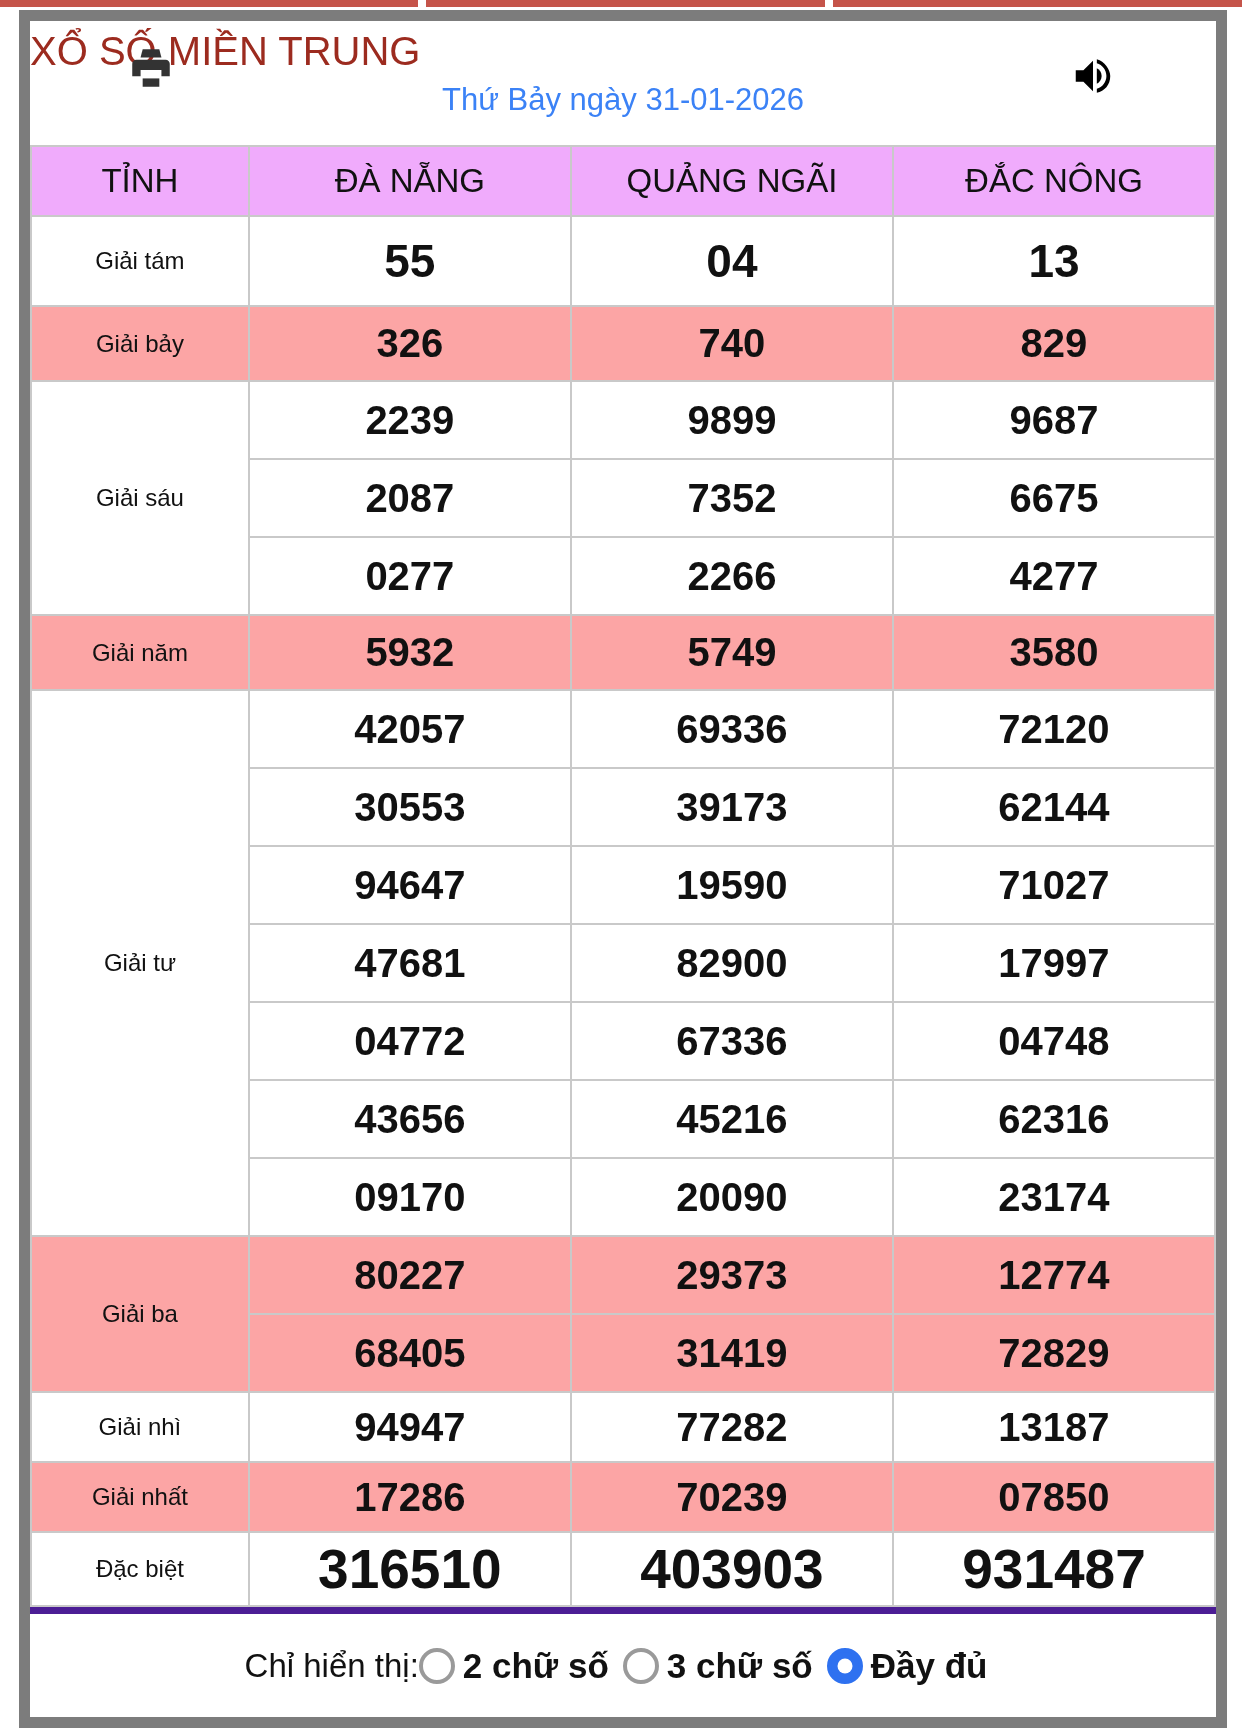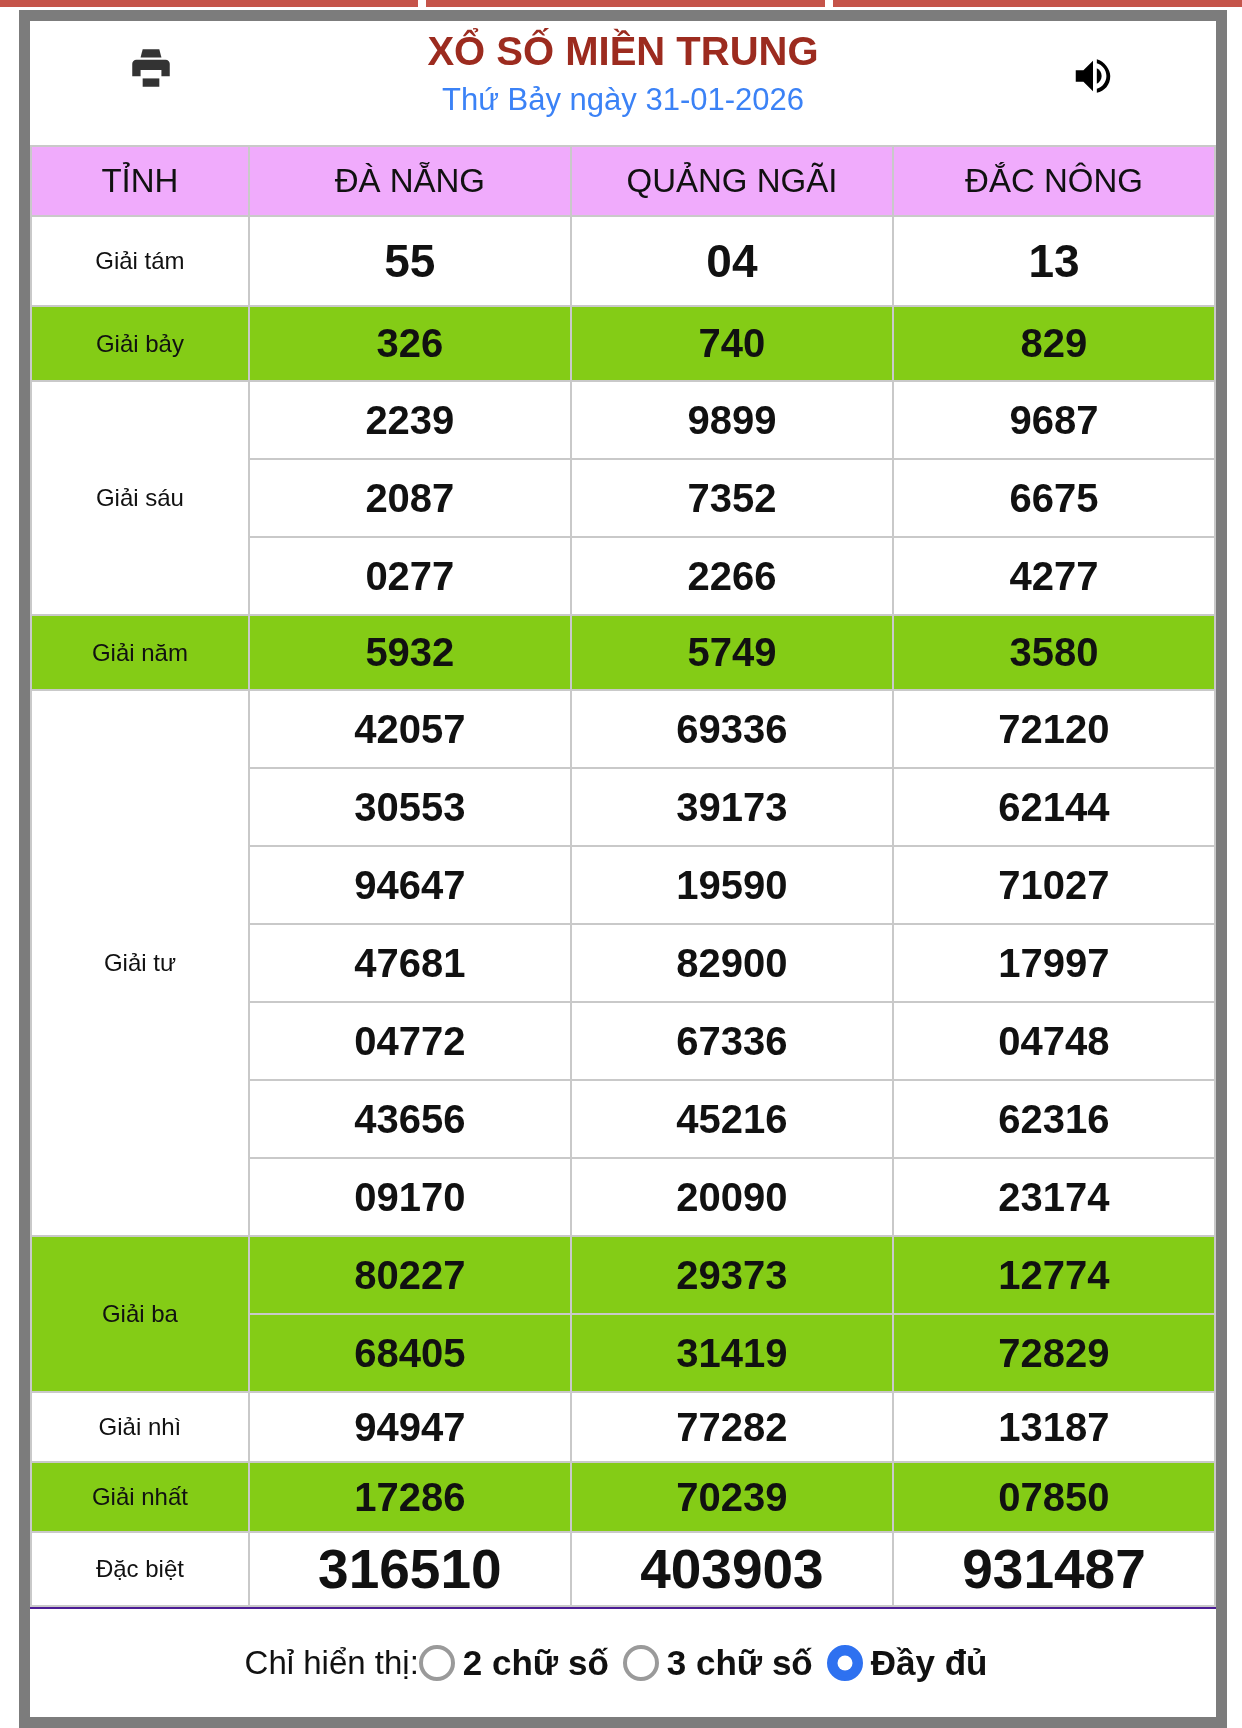--- a/index.html
+++ b/index.html
@@ -16,43 +16,43 @@
 
   
   .card { position:absolute; top:10px; left:19px; width:1208px; height:1718px;
           background:#ffffff; border:11px solid #7c7c7c; display:flex; flex-direction:column; }
 
   
   .card-header { position:relative; height:124px; flex:0 0 auto; }
   .icon-btn { position:absolute; cursor:pointer; background:none; border:none; }
   .print-btn { left:96px; top:22px; width:50px; height:50px; }
   .speaker-btn { right:100px; top:32px; width:46px; height:46px; }
-  .title { text-align:center; padding-top:8px; font-size:40px; font-weight:bold; color:#9c2b1f; }
+  .title { padding-top:8px; font-size:40px; font-weight:normal; color:#9c2b1f; }
   .subtitle { text-align:center; margin-top:8px; font-size:31px; color:#3b82f6; }
 
   
   table.results { width:100%; border-collapse:collapse; table-layout:fixed; flex:0 0 auto; }
   table.results td { border:2px solid #c9c9c9; text-align:center; vertical-align:middle;
                      color:#111111; }
   td.label-cell { font-size:24px; font-weight:normal; }
   td.num { font-size:40px; font-weight:bold; }
   td.red-num { font-size:46px; font-weight:bold; color:#f33a2d; }
   td.red-big { font-size:55px; font-weight:bold; color:#f33a2d; }
   tr.head td { background:#f0abfc; font-size:33px; height:70px; }
-  tr.shade td { background:#84cc16; }
+  tr.shade td { background:#fca5a5; }
   tr.h-tam  { height:90px; }
   tr.h-bay  { height:75px; }
   tr.h-sub  { height:78px; }
   tr.h-nam  { height:75px; }
   tr.h-nhi  { height:70px; }
   tr.h-nhat { height:70px; }
   tr.h-db   { height:74px; }
 
   
-  .footer-bar { flex:1; border-top:2px solid #4c1d95; display:flex; align-items:center;
+  .footer-bar { flex:1; border-top:7px solid #4c1d95; display:flex; align-items:center;
                 justify-content:center; }
   .footer-label { font-size:33px; color:#111; }
   .opt { display:flex; align-items:center; cursor:pointer; }
   .radio { position:relative; width:36px; height:36px; border-radius:50%;
            border:4px solid #9a9a9a; background:#fff; margin-right:8px; flex:0 0 auto; }
   .radio.checked { border-color:#2e71f0; background:#2e71f0; }
   .radio.checked::after { content:''; position:absolute; left:50%; top:50%; width:15px; height:15px;
                           transform:translate(-50%,-50%); background:#fff; border-radius:50%; }
   .opt-label { font-size:35px; font-weight:bold; color:#111; margin-right:14px; }
   svg { display:block; }

